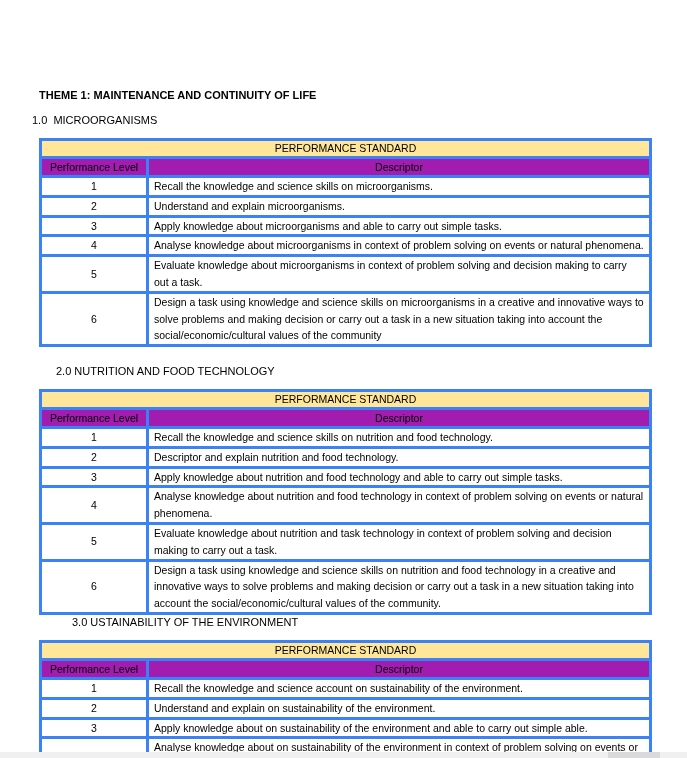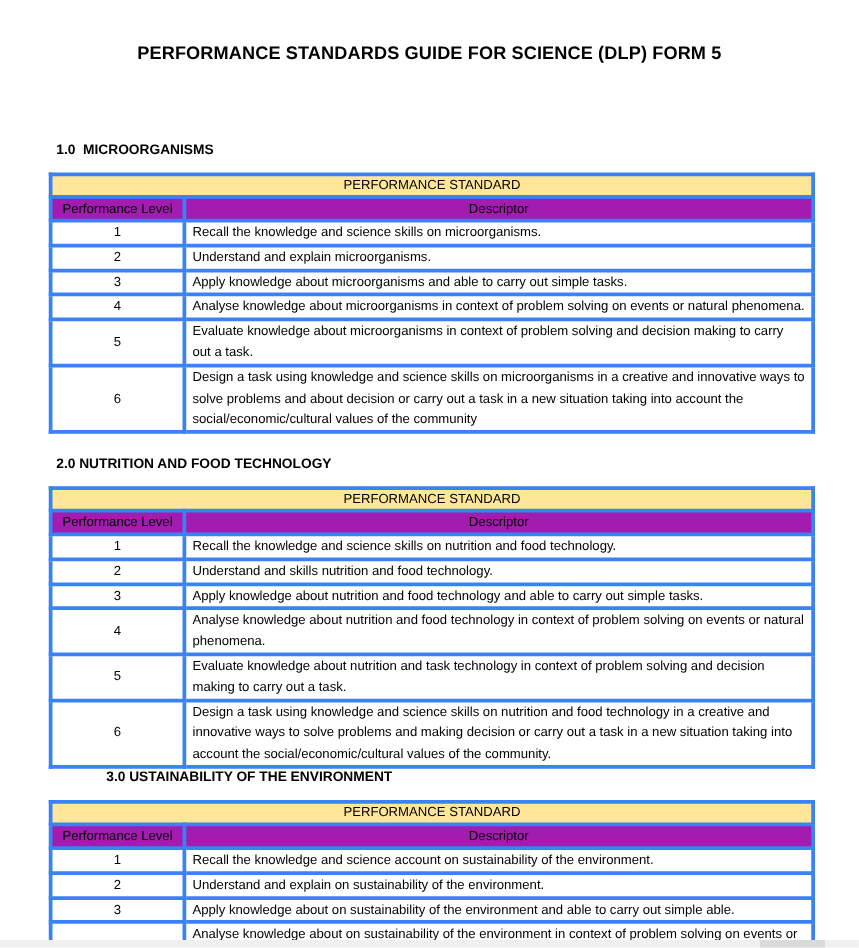--- a/index.html
+++ b/index.html
@@ -35,22 +35,22 @@
     }
     .theme-heading {
       position: absolute;
       left: 39px;
       top: 89px;
       font-weight: bold;
       font-size: 11px;
     }
     .section-heading {
       position: absolute;
-      left: 45px;
-      font-weight: bold;
+      left: 32px;
+      font-weight: normal;
       font-size: 11px;
       white-space: pre;
     }
     table.ps-table {
       position: absolute;
       left: 39px;
       width: 610px;
       border-collapse: collapse;
       font-size: 10.5px;
       table-layout: fixed;
@@ -96,22 +96,22 @@
       width: 52px;
       height: 6px;
       background: #DADADA;
     }
   </style>
 </head>
 <body>
 
 <div class="page">
 
-  <div class="doc-title">PERFORMANCE STANDARDS GUIDE FOR SCIENCE (DLP) FORM 5</div>
-
+
+  <div class="theme-heading">THEME 1: MAINTENANCE AND CONTINUITY OF LIFE</div>
 
   <div class="section-heading" style="top:114px;">1.0  MICROORGANISMS</div>
   <table class="ps-table" style="top:138px;">
     <colgroup>
         <col class="c-level">
         <col class="c-desc">
       </colgroup>
     <tbody>
         <tr class="row-head">
       <td colspan="2">PERFORMANCE STANDARD</td>
@@ -135,46 +135,46 @@
     <tr>
           <td class="level">4</td>
           <td class="desc">Analyse knowledge about microorganisms in context of problem solving on events or natural phenomena.</td>
         </tr>
     <tr>
           <td class="level">5</td>
           <td class="desc">Evaluate knowledge about microorganisms in context of problem solving and decision making to carry out a task.</td>
         </tr>
     <tr>
           <td class="level">6</td>
-          <td class="desc">Design a task using knowledge and science skills on microorganisms in a creative and innovative ways to solve problems and about decision or carry out a task in a new situation taking into account the social/economic/cultural values of the community</td>
+          <td class="desc">Design a task using knowledge and science skills on microorganisms in a creative and innovative ways to solve problems and making decision or carry out a task in a new situation taking into account the social/economic/cultural values of the community</td>
         </tr>
   </tbody>
     </table>
 
-  <div class="section-heading" style="top:365px;">2.0 NUTRITION AND FOOD TECHNOLOGY</div>
+  <div class="section-heading" style="top:365px;margin-left:24px;">2.0 NUTRITION AND FOOD TECHNOLOGY</div>
   <table class="ps-table" style="top:389px;">
     <colgroup>
         <col class="c-level">
         <col class="c-desc">
       </colgroup>
     <tbody>
         <tr class="row-head">
       <td colspan="2">PERFORMANCE STANDARD</td>
     </tr>
     <tr class="row-sub">
       <td>Performance Level</td>
       <td>Descriptor</td>
     </tr>
     <tr>
           <td class="level">1</td>
           <td class="desc">Recall the knowledge and science skills on nutrition and food technology.</td>
         </tr>
     <tr>
           <td class="level">2</td>
-          <td class="desc">Understand and skills nutrition and food technology.</td>
+          <td class="desc">Descriptor and explain nutrition and food technology.</td>
         </tr>
     <tr>
           <td class="level">3</td>
           <td class="desc">Apply knowledge about nutrition and food technology and able to carry out simple tasks.</td>
         </tr>
     <tr>
           <td class="level">4</td>
           <td class="desc">Analyse knowledge about nutrition and food technology in context of problem solving on events or natural phenomena.</td>
         </tr>
     <tr>

